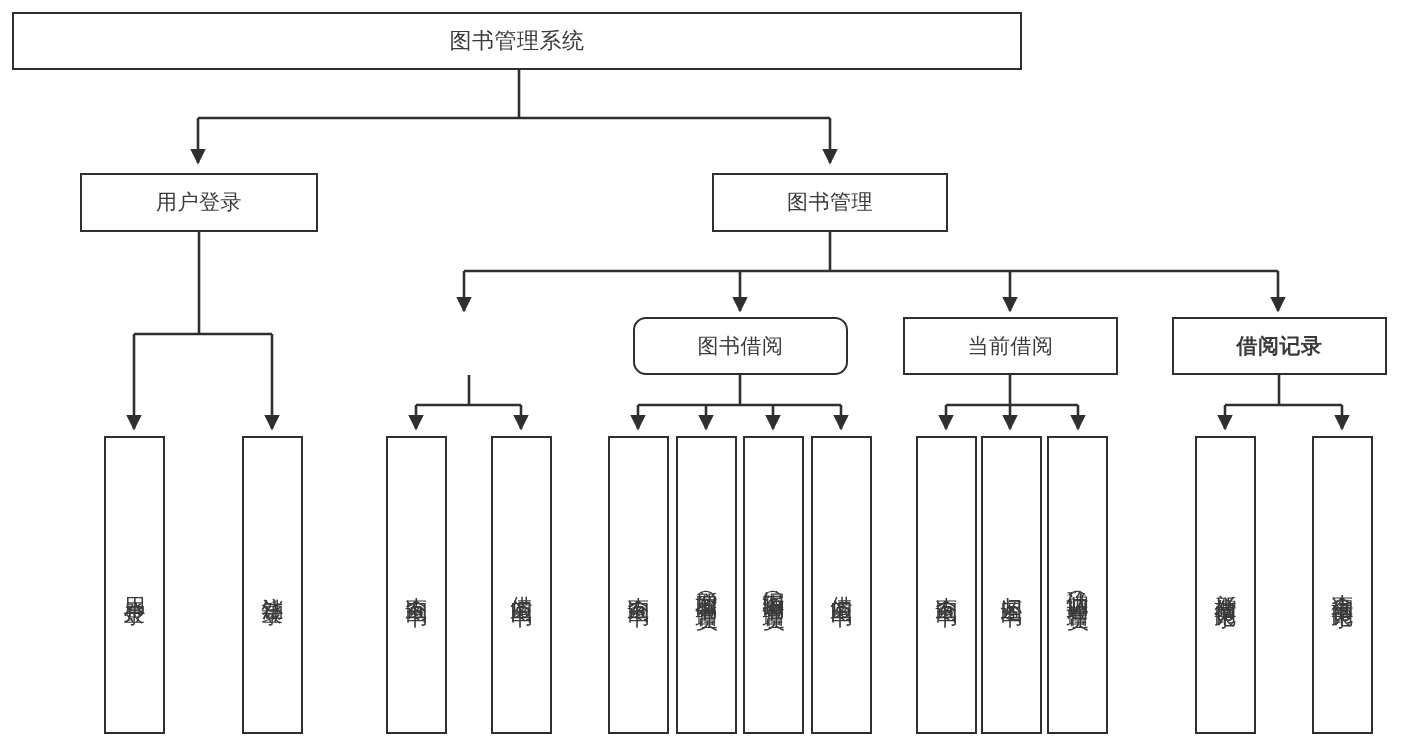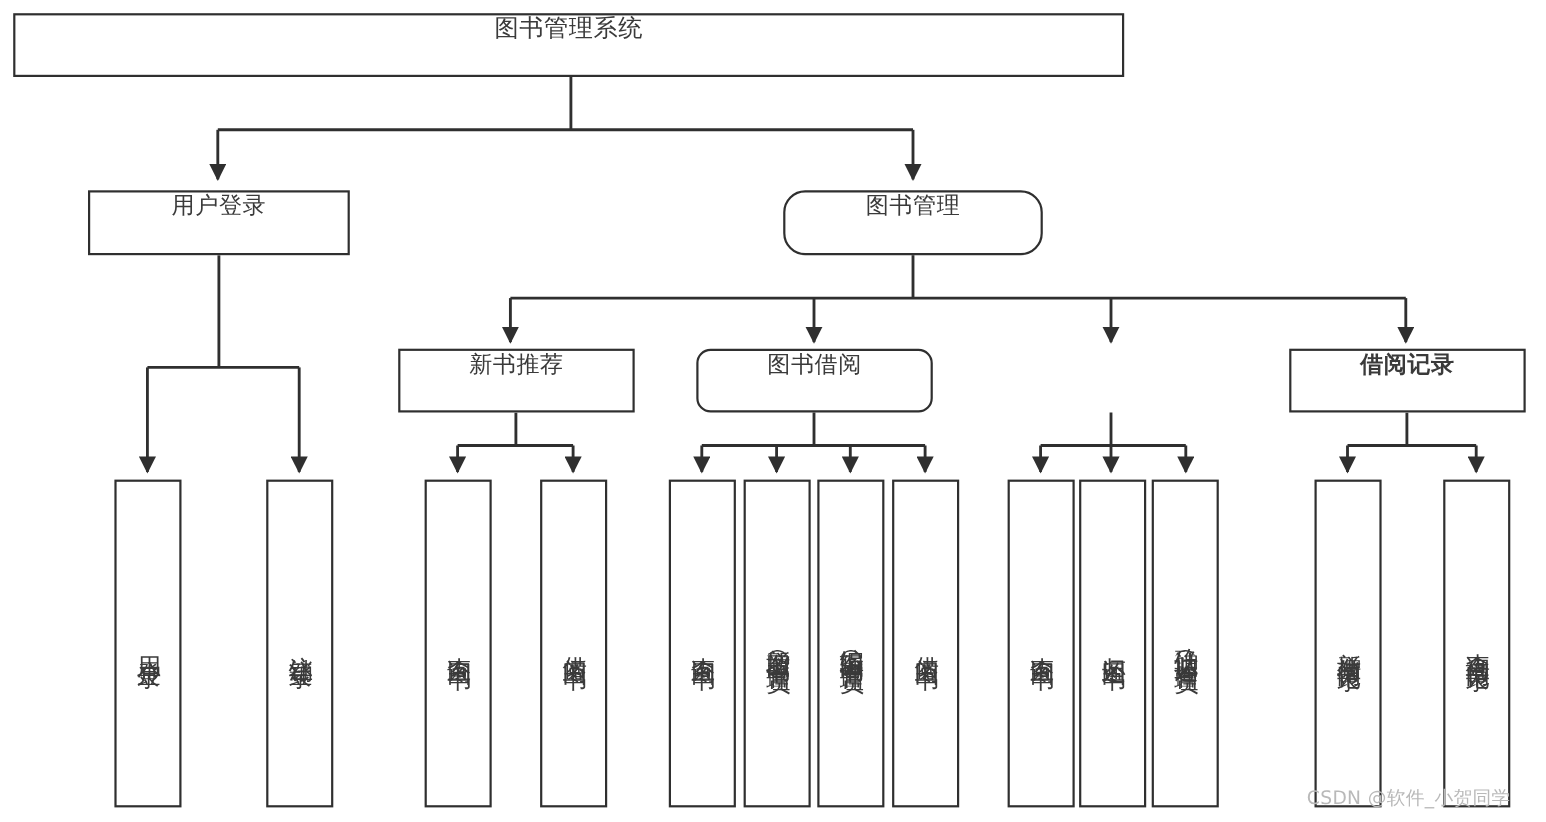--- a/index.html
+++ b/index.html
@@ -25,20 +25,21 @@
     width: 1405px;
     height: 747px;
     pointer-events: none;
   }
   .node {
     position: absolute;
     box-sizing: border-box;
     background: #ffffff;
     border: 2px solid #2f2f2f;
     display: flex;
+    align-items: center;
     justify-content: center;
     color: #3a3a3a;
   }
   .node .label {
     display: block;
     text-align: center;
     line-height: 1.18;
     letter-spacing: 0.5px;
   }
   .node.horiz .label {
@@ -124,29 +125,29 @@
     </g>
   </svg>
 
   <div class="node horiz root" style="left:12px; top:12px; width:1010px; height:58px;">
     <span class="label">图书管理系统</span>
   </div>
 
   <div class="node horiz" style="left:80px; top:173px; width:238px; height:59px;">
     <span class="label">用户登录</span>
   </div>
-  <div class="node horiz" style="left:712px; top:173px; width:236px; height:59px;border-radius:20px;">
+  <div class="node horiz" style="left:712px; top:173px; width:236px; height:59px;">
     <span class="label">图书管理</span>
   </div>
 
-  <div class="node horiz" style="left:362px; top:317px; width:215px; height:58px;">
-    <span class="label">新书推荐</span>
-  </div>
   <div class="node horiz" style="left:633px; top:317px; width:215px; height:58px;border-radius:13px;">
     <span class="label">图书借阅</span>
+  </div>
+  <div class="node horiz" style="left:903px; top:317px; width:215px; height:58px;">
+    <span class="label">当前借阅</span>
   </div>
   <div class="node horiz" style="left:1172px; top:317px; width:215px; height:58px;font-weight:bold;">
     <span class="label">借阅记录</span>
   </div>
 
   <div class="node vert" style="left:104px; top:436px; width:61px; height:298px;">
     <span class="label">用户登录</span>
   </div>
   <div class="node vert" style="left:242px; top:436px; width:61px; height:298px;">
     <span class="label">注销登录</span>
@@ -182,15 +183,14 @@
     <span class="label">确认归还（管理员）</span>
   </div>
 
   <div class="node vert" style="left:1195px; top:436px; width:61px; height:298px;">
     <span class="label">新增借阅记录</span>
   </div>
   <div class="node vert" style="left:1312px; top:436px; width:61px; height:298px;">
     <span class="label">查询借阅记录</span>
   </div>
 
-  <div id="watermark">CSDN @软件_小贺同学</div>
 
 </div>
 
 </body></html>

